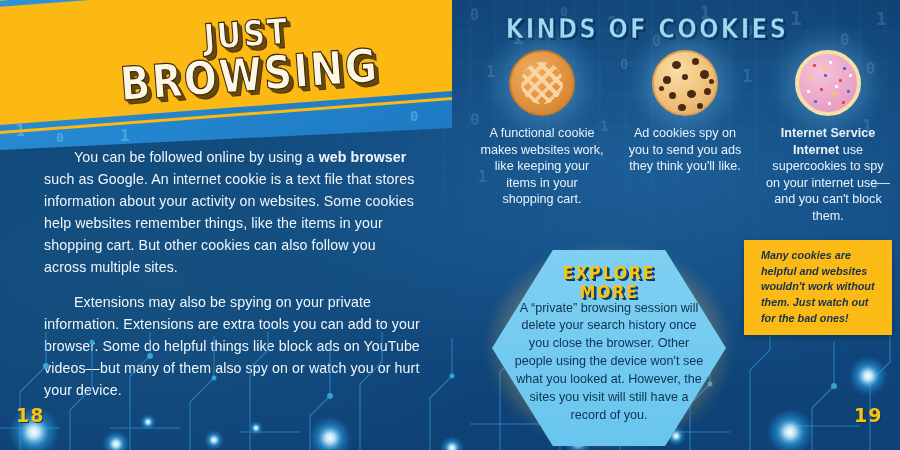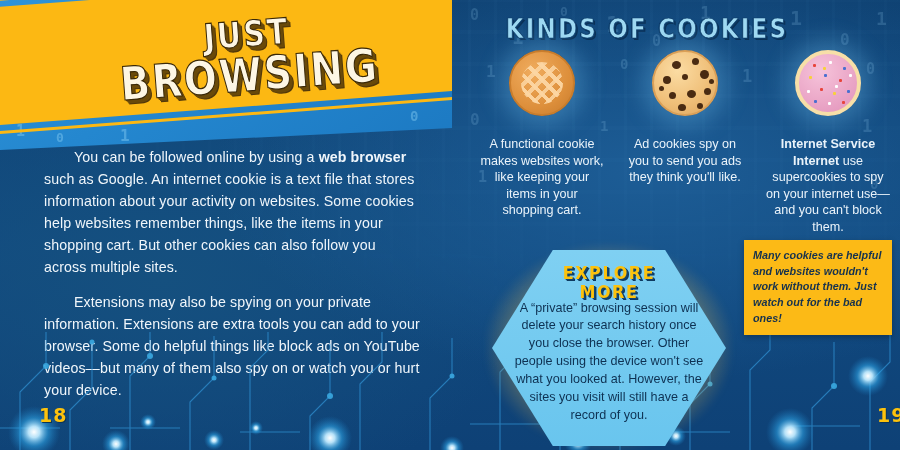--- a/index.html
+++ b/index.html
@@ -136,21 +136,21 @@
     background:radial-gradient(circle at 38% 30%, #fbdca3 0%, #f0c07a 55%, #dda45c 100%);
     border:2px solid #dba057;box-sizing:border-box;
   }
   .c-cc .chip{position:absolute;background:#4a2b12;border-radius:50%;}
   .c-sg{
     background:radial-gradient(circle at 38% 30%, #f6c3da 0%, #eba8c8 55%, #e191ba 100%);
     border:4px solid #f7dfa8;box-sizing:border-box;
   }
   .c-sg .sp{position:absolute;width:3px;height:3px;border-radius:1px;}
   .cookie-cap{
-    margin-top:20px;text-align:center;
+    margin-top:9px;text-align:center;
     color:#eaf3fa;font-size:12.6px;line-height:1.32;
     font-family:"Liberation Sans",sans-serif;
   }
   .cookie-cap b{font-weight:700;}
 
   
   .hex-glow{
     position:absolute;left:486px;top:244px;width:246px;height:206px;
     background:radial-gradient(ellipse at 50% 50%, rgba(250,200,80,.55) 40%, rgba(250,200,80,0) 72%);
     filter:blur(3px);
@@ -173,41 +173,40 @@
   .hex-body{
     margin-top:2px;width:198px;text-align:center;
     color:#0e3152;font-size:12.6px;line-height:1.42;
     font-family:"Liberation Sans",sans-serif;
   }
 
   
   .note{
     position:absolute;left:744px;top:240px;width:148px;
     background:#fcba16;
-    padding:8px 9px 9px 9px;box-sizing:border-box;
+    padding:8px 9px 9px 17px;box-sizing:border-box;
     color:#16324e;font-style:italic;font-weight:700;
     font-size:10.8px;line-height:1.45;
     font-family:"Liberation Sans",sans-serif;
     box-shadow:0 2px 6px rgba(0,0,0,.28);
   }
 
   
   .circuit{
     position:absolute;left:0;bottom:0;width:900px;height:118px;
     overflow:hidden;
   }
   .circuit svg{position:absolute;left:0;bottom:0;}
 
   
   .pagenum{
     position:absolute;
     font-family:"DejaVu Sans",sans-serif;font-weight:700;font-size:19px;
     color:#fcc20d;letter-spacing:1px;
     text-shadow:1px 1px 0 #0c3558;
-    margin-left:23px;
   }
   .pagenum.left{left:16px;top:404px;}
   .pagenum.right{left:854px;top:404px;}
 </style>
 </head>
 <body>
 
 <div class="page">
 
   <div class="bg-deep"></div>

